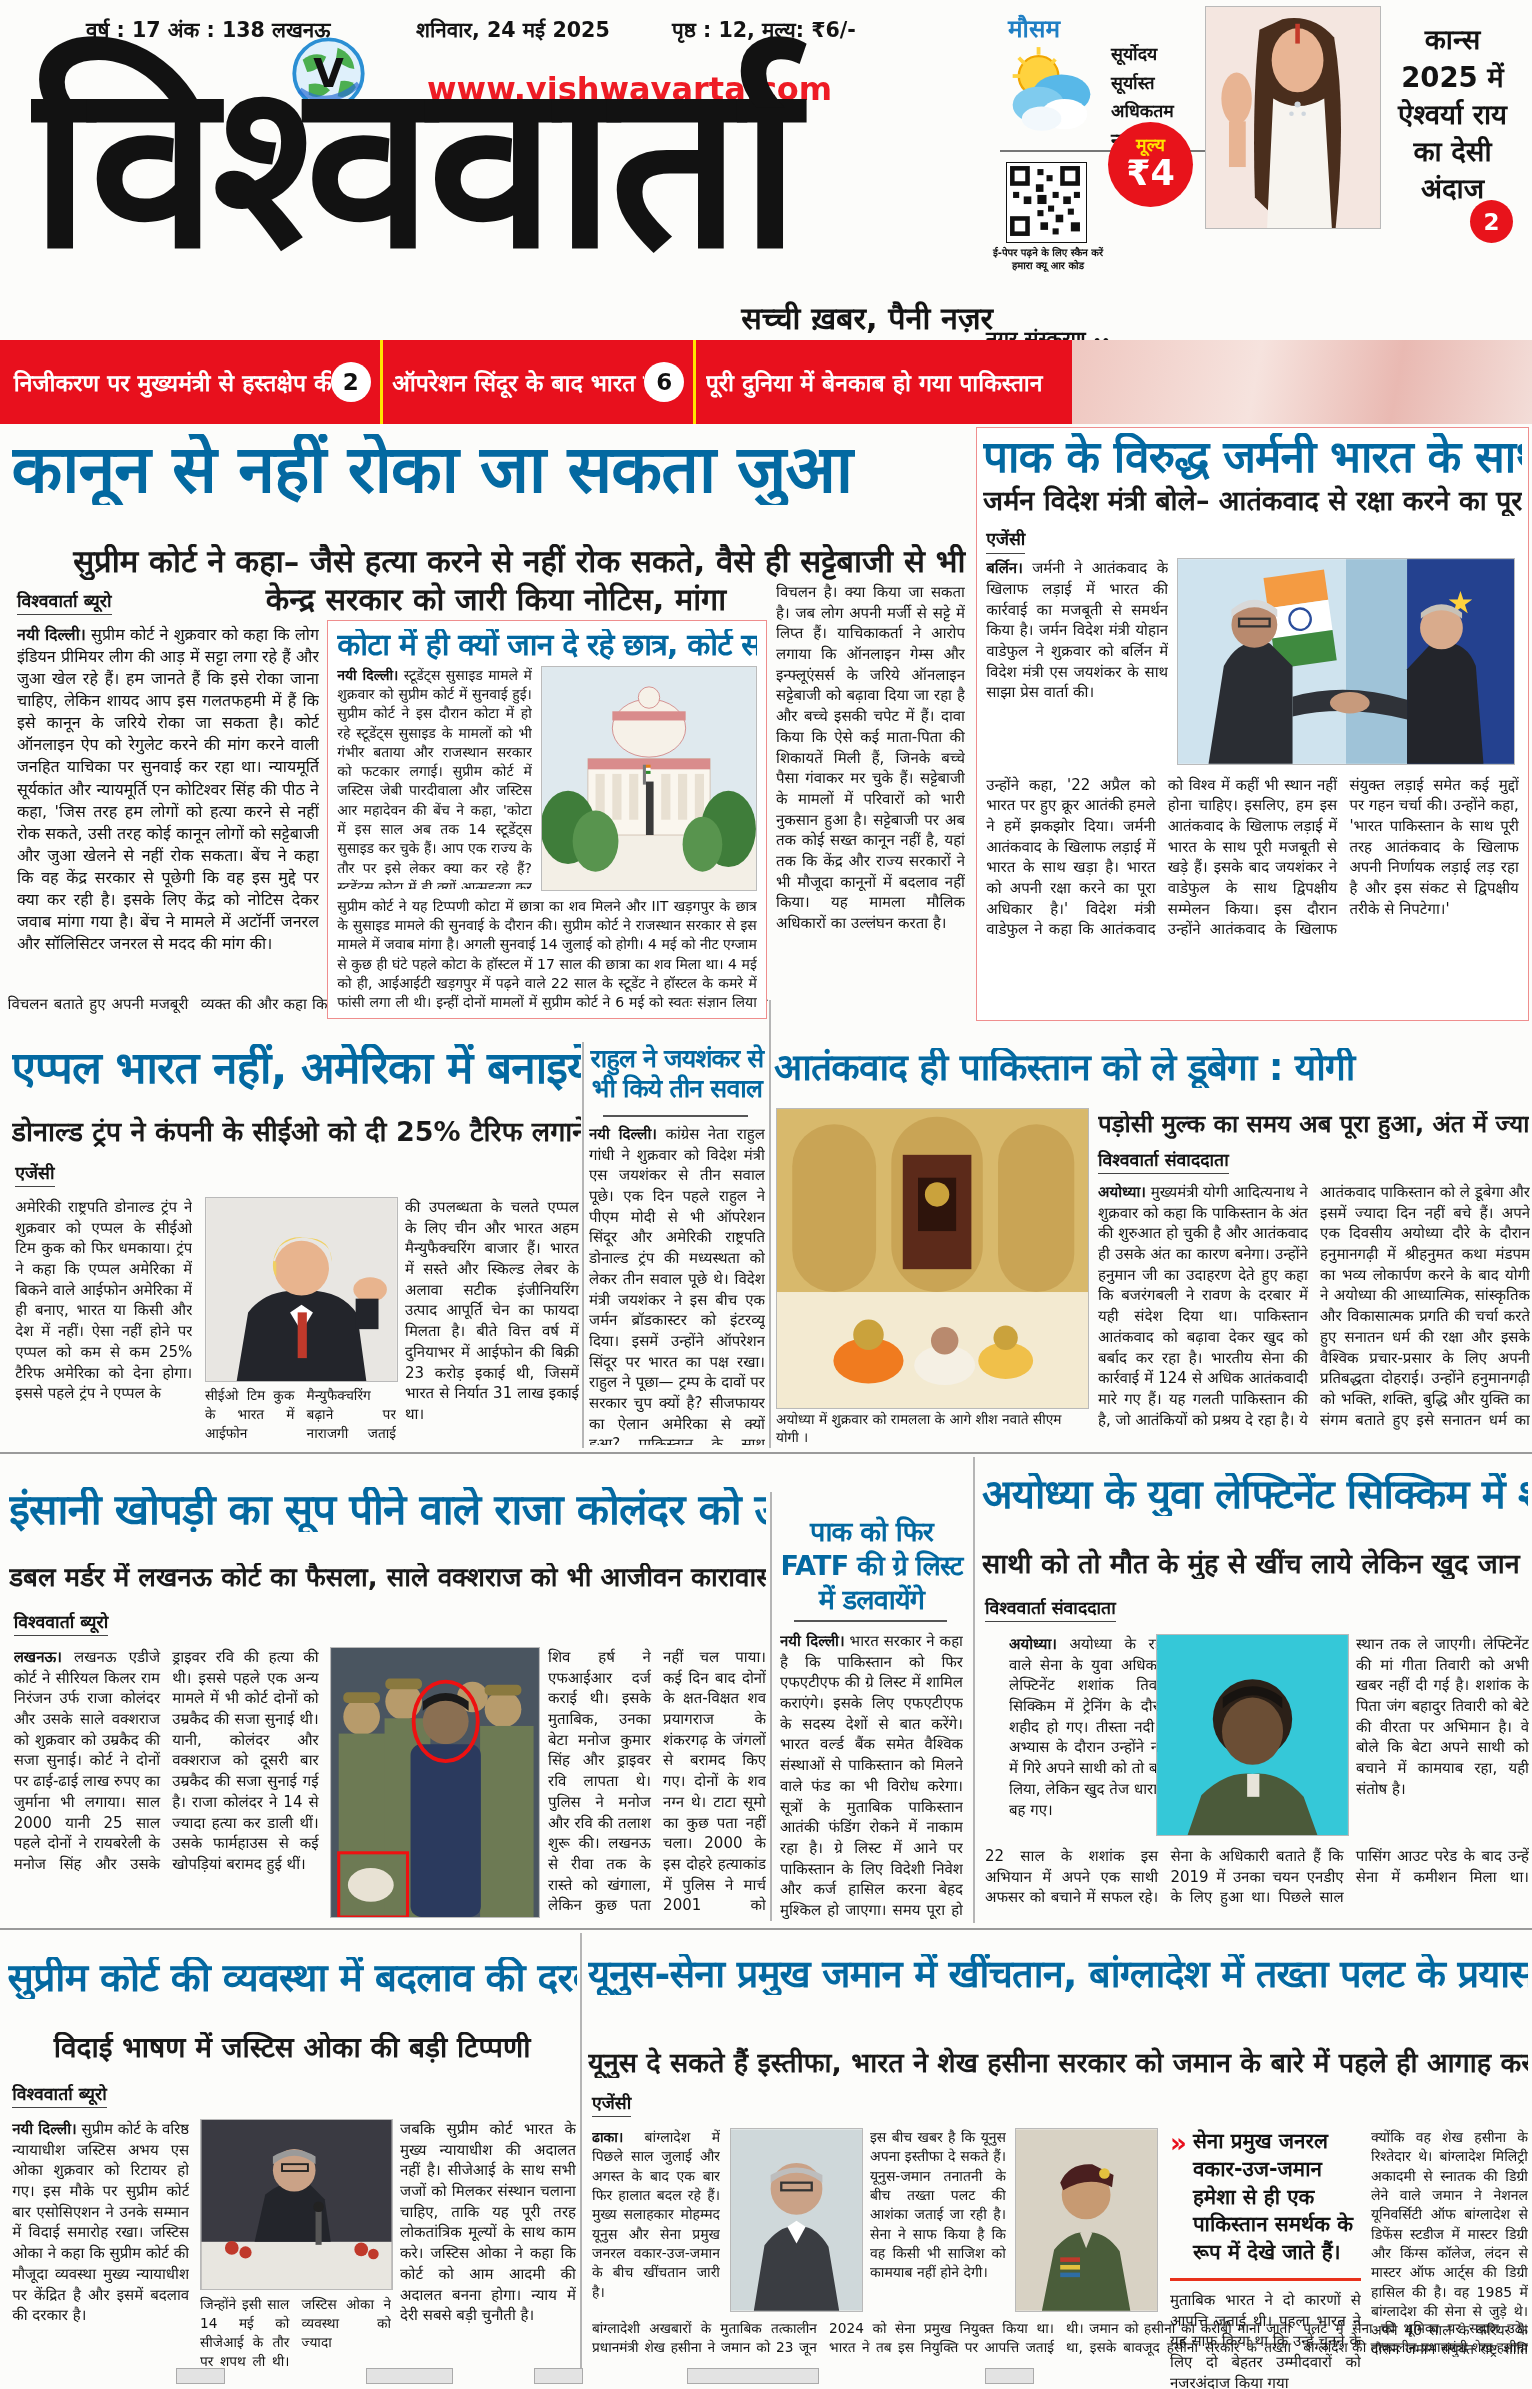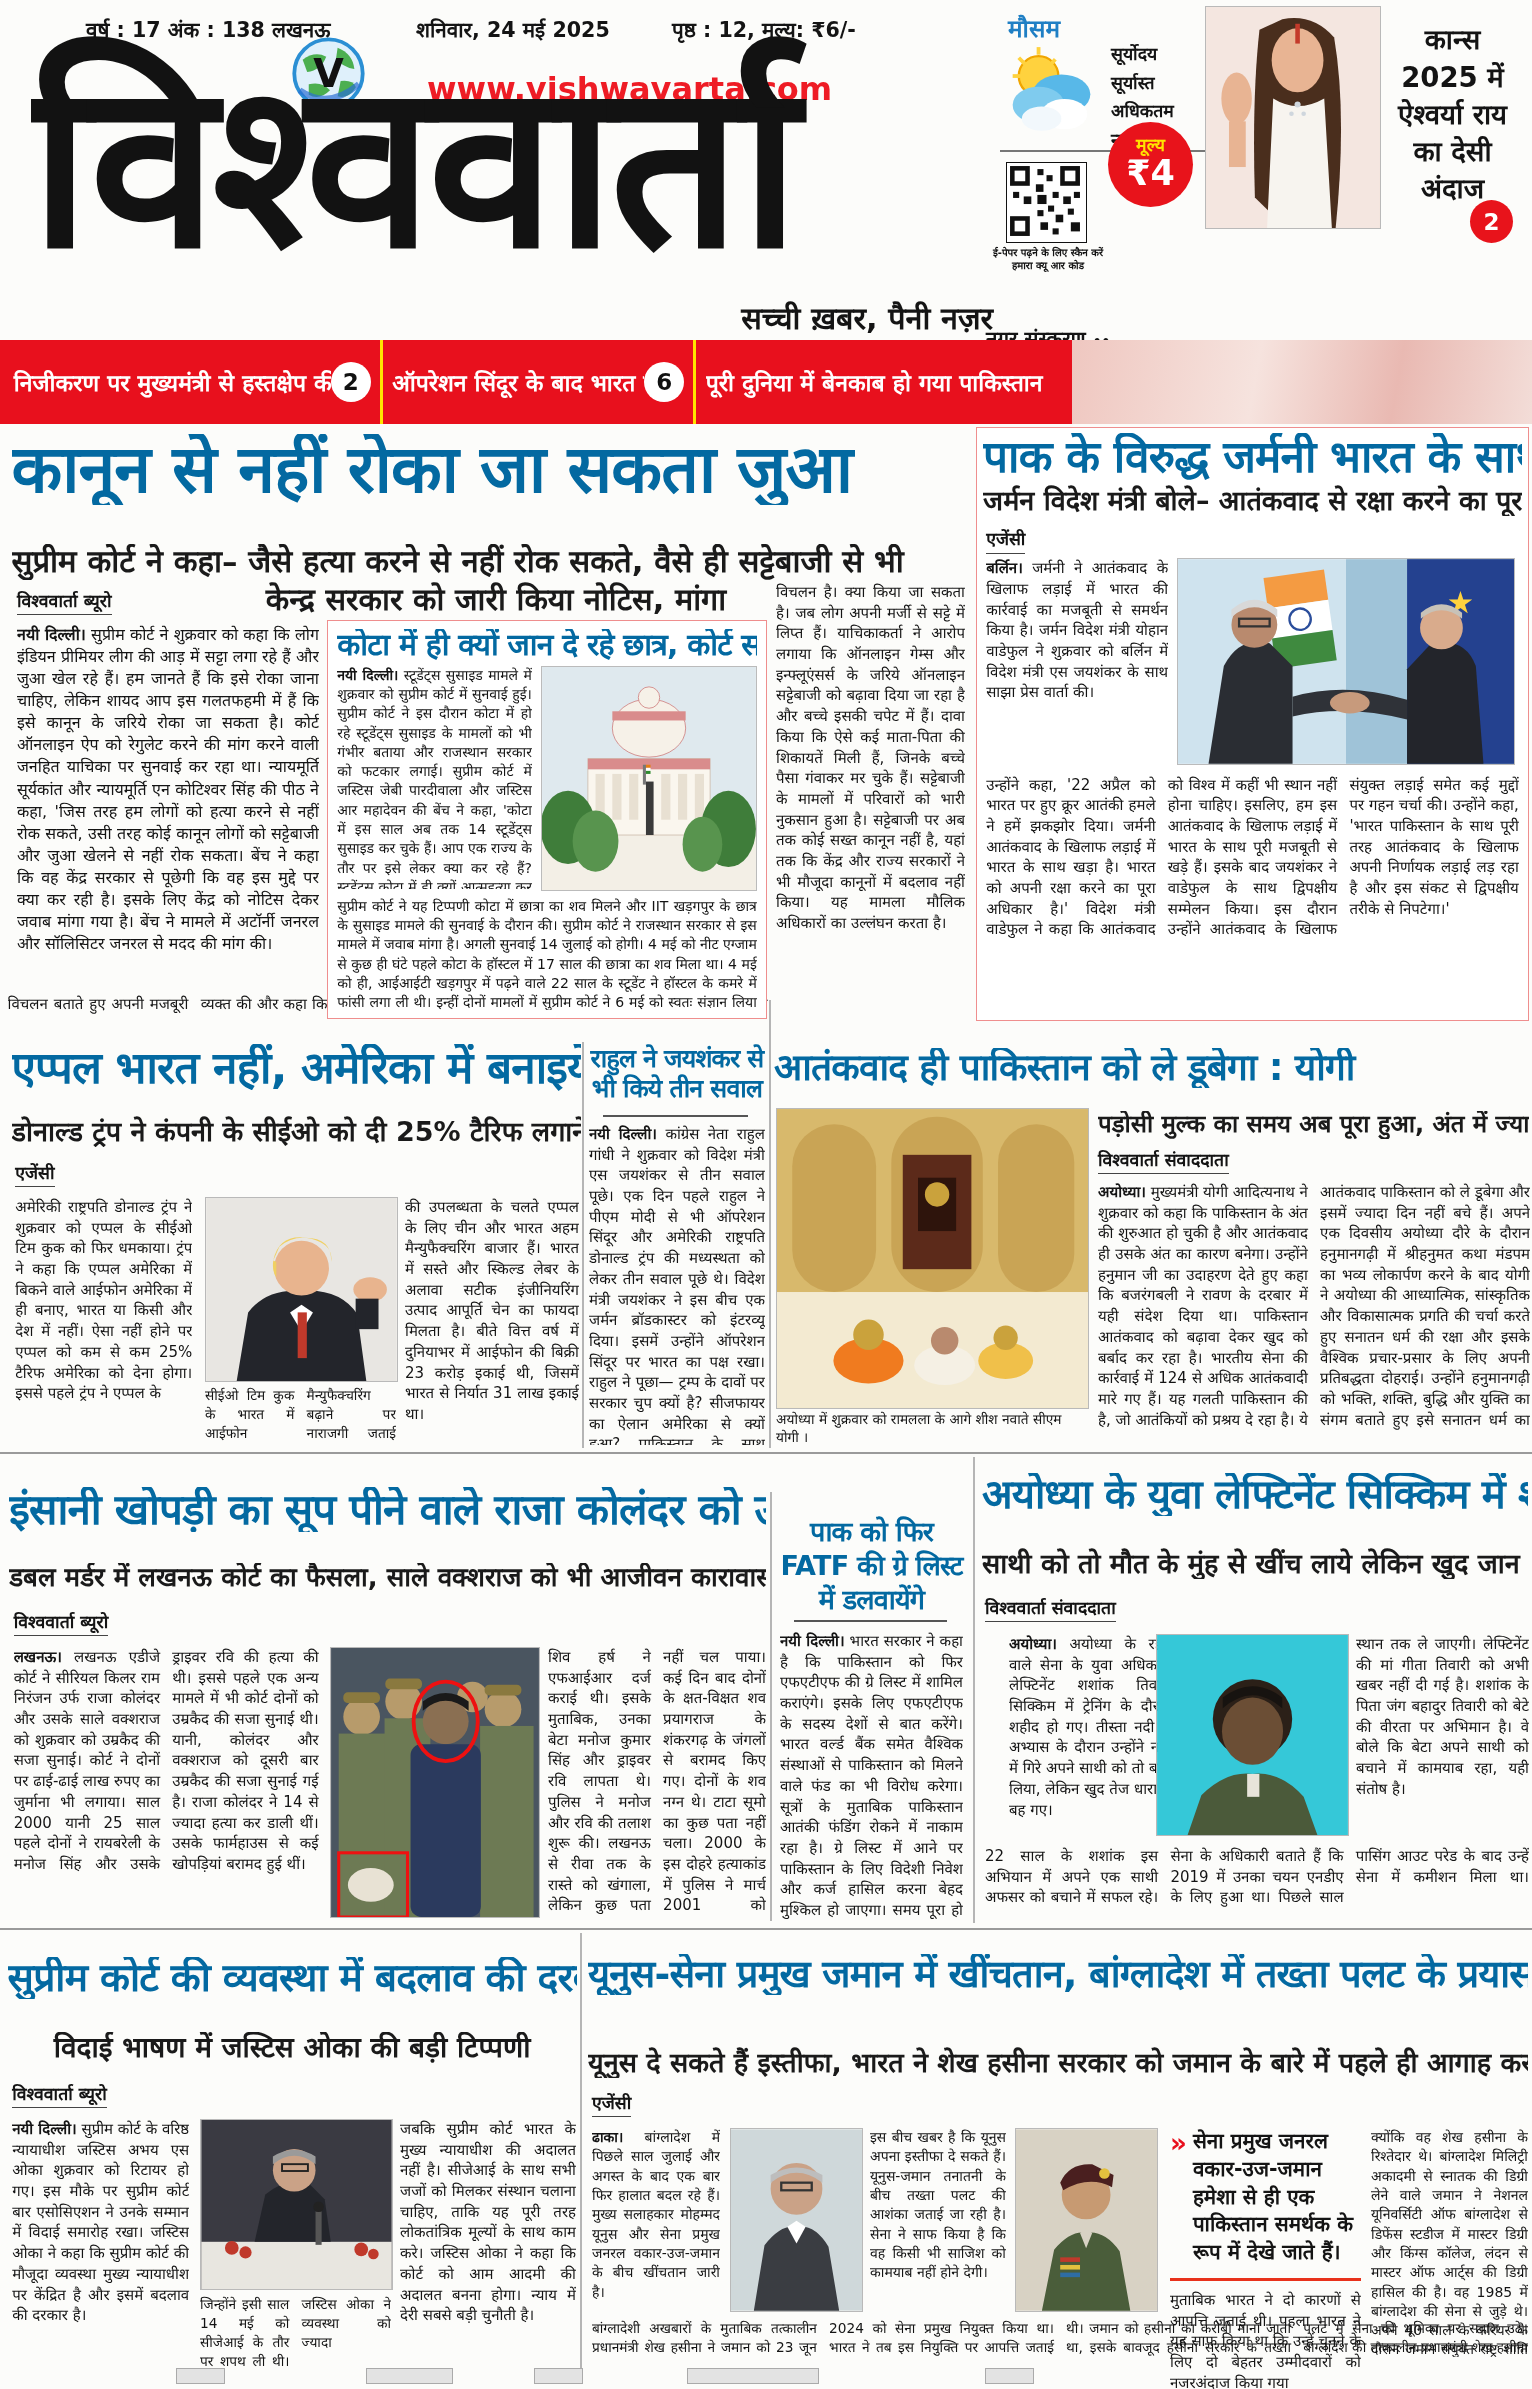--- a/index.html
+++ b/index.html
@@ -163,21 +163,21 @@
     <div class="numcircle">2</div>
     <div style="width:3.1px;height:84px;background:#ffe400;margin:0 9.2px;flex:0 0 auto;"></div>
     <div class="ticker-item" style="width:252px;">ऑपरेशन सिंदूर के बाद भारत विश्व...</div>
     <div class="numcircle">6</div>
     <div style="width:3.1px;height:84px;background:#ffe400;margin:0 9.2px;flex:0 0 auto;"></div>
     <div class="ticker-item" style="width:366px;">पूरी दुनिया में बेनकाब हो गया पाकिस्तान</div>
     <div style="flex:1;height:84px;background:linear-gradient(100deg,#efc7c0 0%,#f6e3de 40%,#e9b9b2 70%,#f3ddd8 100%);"></div>
   </div>
 
   <div class="abs hl" style="left:11.5px;top:434px;width:950px;font-size:66px;white-space:nowrap;overflow:hidden;">कानून से नहीं रोका जा सकता जुआ</div>
-  <div class="abs sub" style="left:11.5px;top:544px;width:954px;font-size:31px;white-space:nowrap;overflow:hidden;">सुप्रीम कोर्ट ने कहा– जैसे हत्या करने से नहीं रोक सकते, वैसे ही सट्टेबाजी से भी</div>
+  <div class="abs sub" style="left:11.5px;top:544px;width:954px;font-size:31px;white-space:nowrap;overflow:hidden;text-align:right;">सुप्रीम कोर्ट ने कहा– जैसे हत्या करने से नहीं रोक सकते, वैसे ही सट्टेबाजी से भी</div>
 
   <div class="abs" style="left:17px;top:588px;"><span class="byline">विश्ववार्ता ब्यूरो</span></div>
   <div class="abs sub" style="left:229px;top:582px;width:534px;font-size:30.5px;text-align:center;">केन्द्र सरकार को जारी किया नोटिस, मांगा जवाब</div>
 
   <div class="abs body" style="left:17px;top:624px;width:302px;height:393px;font-size:16px;">
     <b>नयी दिल्ली।</b>
     <span>सुप्रीम कोर्ट ने शुक्रवार को कहा कि लोग इंडियन प्रीमियर लीग की आड़ में सट्टा लगा रहे हैं और जुआ खेल रहे हैं। हम जानते हैं कि इसे रोका जाना चाहिए, लेकिन शायद आप इस गलतफहमी में हैं कि इसे कानून के जरिये रोका जा सकता है। कोर्ट ऑनलाइन ऐप को रेगुलेट करने की मांग करने वाली जनहित याचिका पर सुनवाई कर रहा था। न्यायमूर्ति सूर्यकांत और न्यायमूर्ति एन कोटिश्वर सिंह की पीठ ने कहा, 'जिस तरह हम लोगों को हत्या करने से नहीं रोक सकते, उसी तरह कोई कानून लोगों को सट्टेबाजी और जुआ खेलने से नहीं रोक सकता। बेंच ने कहा कि वह केंद्र सरकार से पूछेगी कि वह इस मुद्दे पर क्या कर रही है। इसके लिए केंद्र को नोटिस देकर जवाब मांगा गया है। बेंच ने मामले में अटॉर्नी जनरल और सॉलिसिटर जनरल से मदद की मांग की।</span>
   </div>
   <div class="abs body" style="left:776px;top:582px;width:189px;height:437px;">विचलन है। क्या किया जा सकता है। जब लोग अपनी मर्जी से सट्टे में लिप्त हैं। याचिकाकर्ता ने आरोप लगाया कि ऑनलाइन गेम्स और इन्फ्लूएंसर्स के जरिये ऑनलाइन सट्टेबाजी को बढ़ावा दिया जा रहा है और बच्चे इसकी चपेट में हैं। दावा किया कि ऐसे कई माता-पिता की शिकायतें मिली हैं, जिनके बच्चे पैसा गंवाकर मर चुके हैं। सट्टेबाजी के मामलों में परिवारों को भारी नुकसान हुआ है। सट्टेबाजी पर अब तक कोई सख्त कानून नहीं है, यहां तक कि केंद्र और राज्य सरकारों ने भी मौजूदा कानूनों में बदलाव नहीं किया। यह मामला मौलिक अधिकारों का उल्लंघन करता है।</div>
   <div class="abs body cols4" style="left:7.6px;top:994px;width:760px;height:40px;">विचलन बताते हुए अपनी मजबूरी व्यक्त की और कहा कि कानून के लागू होने से लोगों को सट्टा लगाने से नहीं रोका जा सकता। हमने अपने बच्चों को इंटरनेट दे दिया है। वे इसे अपने स्कूलों में भी ले जाते हैं। माता-पिता एक टीवी देखते हैं, बच्चे दूसरा देखते हैं। यह पूरी तरह से सामाजिक</div>

